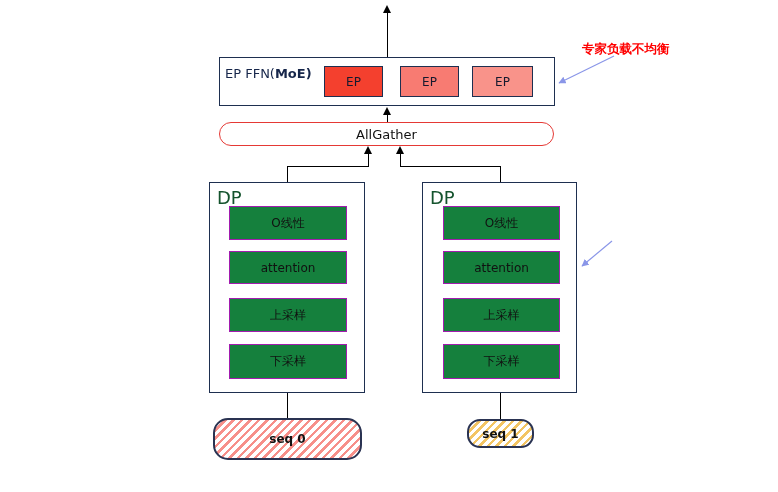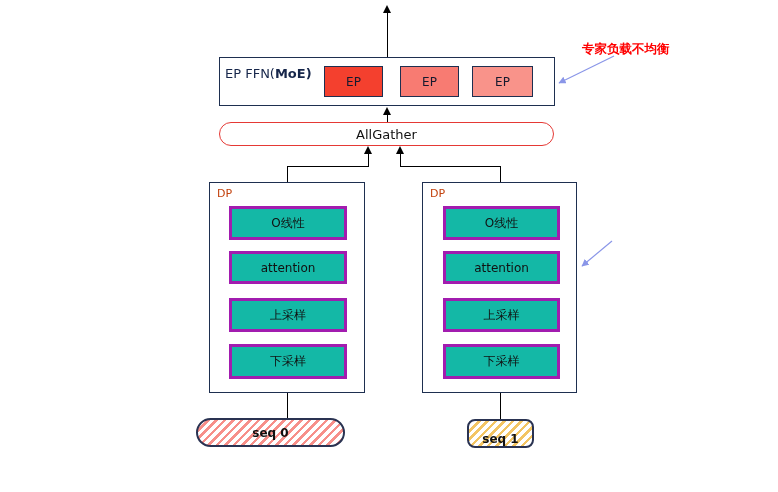--- a/index.html
+++ b/index.html
@@ -12,30 +12,30 @@
             border-left:4px solid transparent;border-right:4px solid transparent;
             border-bottom:8px solid #000;}
   
   .navy-box{position:absolute;border:1px solid #1e2f50;background:#fff;box-sizing:border-box;}
   .epffn-label{position:absolute;left:5px;top:8px;font-size:13px;color:#16264a;white-space:nowrap;}
   .ep-box{position:absolute;border:1px solid #1e2f50;box-sizing:border-box;
           display:flex;align-items:center;justify-content:center;font-size:12px;color:#16192e;}
   .allgather{position:absolute;border:1.5px solid #e53935;border-radius:13px;background:#fff;
              box-sizing:border-box;display:flex;align-items:center;justify-content:center;
              font-size:13px;color:#111;}
-  .dp-label{position:absolute;left:7px;top:4px;font-size:11px;color:#c2410c;}
-  .layer-box{position:absolute;border:3px solid #a21caf;background:#14b8a6;box-sizing:border-box;
+  .dp-label{position:absolute;left:7px;top:4px;font-size:18px;color:#14532d;}
+  .layer-box{position:absolute;border:1px solid #a21caf;background:#15803d;box-sizing:border-box;
              display:flex;align-items:center;justify-content:center;font-size:12px;color:#111;}
   .seq-pill{position:absolute;border:2px solid #2a3352;box-sizing:border-box;
             display:flex;align-items:center;justify-content:center;
             font-size:12px;font-weight:bold;color:#111;}
   .seq0{border-radius:15px;
         background:repeating-linear-gradient(135deg,rgba(244,106,98,0.75) 0 2.5px,#ffffff 2.5px 6px);}
-  .seq1{border-radius:8px;
-        background:repeating-linear-gradient(135deg,rgba(240,182,60,0.8) 0 2.5px,#ffffff 2.5px 6px);align-items:flex-end;}
+  .seq1{border-radius:13px;
+        background:repeating-linear-gradient(135deg,rgba(240,182,60,0.8) 0 2.5px,#ffffff 2.5px 6px);}
   .callout-text{position:absolute;font-size:12.5px;font-weight:bold;white-space:nowrap;}
   .overlay{position:absolute;left:0;top:0;pointer-events:none;}
 </style>
 </head>
 <body>
 
 <div class="canvas">
 
   <div class="vline" style="left:387px;top:13px;height:44px"></div>
   <div class="arrow-up" style="left:383px;top:5px"></div>
@@ -91,21 +91,21 @@
   </div>
 
   <div class="navy-box" style="left:422px;top:182px;width:155px;height:211px">
     <div class="dp-label">DP</div>
     <div class="layer-box" style="left:20px;top:23px;width:117px;height:34px">O线性</div>
     <div class="layer-box" style="left:20px;top:68px;width:117px;height:33px">attention</div>
     <div class="layer-box" style="left:20px;top:115px;width:117px;height:34px">上采样</div>
     <div class="layer-box" style="left:20px;top:161px;width:117px;height:35px">下采样</div>
   </div>
 
-  <div class="seq-pill seq0" style="left:196px;top:418px;width:149px;height:29px">
+  <div class="seq-pill seq0" style="left:213px;top:418px;width:149px;height:42px">
     <span>seq 0</span>
   </div>
   <div class="seq-pill seq1" style="left:467px;top:419px;width:67px;height:29px">
     <span>seq 1</span>
   </div>
 
   <div class="callout-text" style="left: 582px; top: 41px; color: rgb(255, 0, 0); text-align: center;">专家负载不均衡</div>
 
   <svg class="overlay" width="778" height="492">
     <defs>

